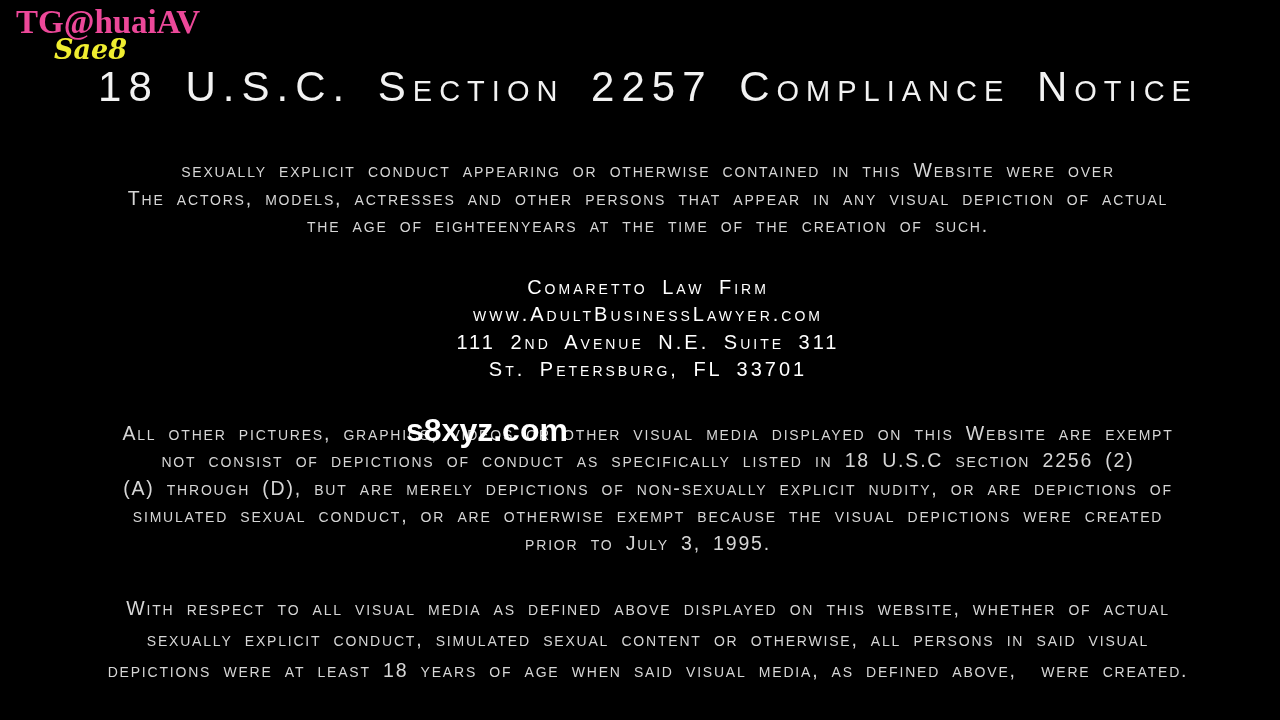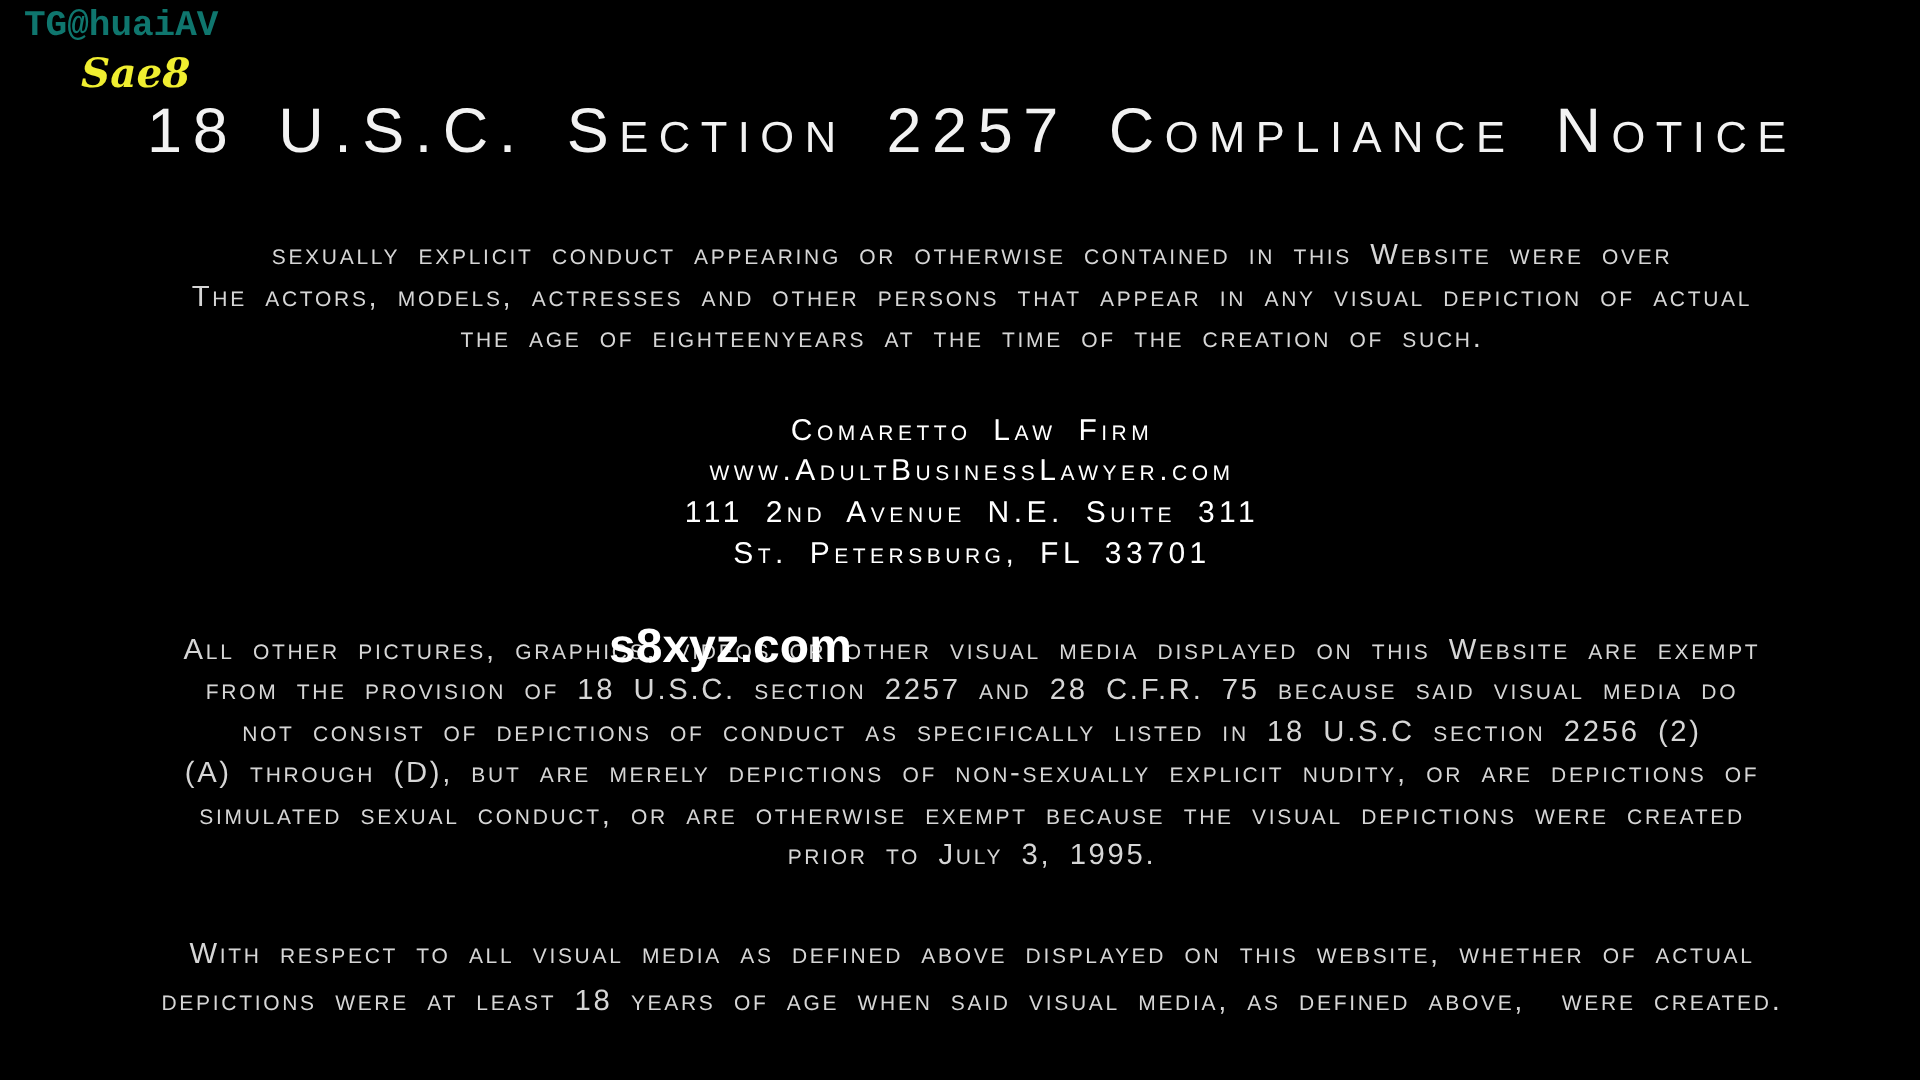--- a/index.html
+++ b/index.html
@@ -14,24 +14,24 @@
     background: #000;
     overflow: hidden;
     font-family: "Liberation Sans", sans-serif;
   }
 
   
   .wm-tg {
     position: absolute;
     left: 16px;
     top: 4px;
-    font-family: Liberation Mono, monospace;
+    font-family: Liberation Serif, serif;
     font-weight: bold;
-    font-size: 24px;
-    color: #0f766e;
+    font-size: 33px;
+    color: #ec4899;
     letter-spacing: 0px;
   }
   .wm-sae {
     position: absolute;
     left: 54px;
     top: 34px;
     font-family: "DejaVu Serif", serif;
     font-style: italic;
     font-weight: bold;
     font-size: 27px;
@@ -117,26 +117,26 @@
 
     <section class="para address">
       <div class="line">Comaretto Law Firm</div>
       <div class="line">www.AdultBusinessLawyer.com</div>
       <div class="line">111 2nd Avenue N.E. Suite 311</div>
       <div class="line">St. Petersburg, FL 33701</div>
     </section>
 
     <section class="para p2">
       <div class="line">All other pictures, graphics, videos or other visual media displayed on this Website are exempt</div>
-      <div class="line">from the provision of 18 U.S.C. section 2257 and 28 C.F.R. 75 because said visual media do</div>
       <div class="line">not consist of depictions of conduct as specifically listed in 18 U.S.C section 2256 (2)</div>
       <div class="line">(A) through (D), but are merely depictions of non-sexually explicit nudity, or are depictions of</div>
       <div class="line">simulated sexual conduct, or are otherwise exempt because the visual depictions were created</div>
       <div class="line">prior to July 3, 1995.</div>
     </section>
 
     <section class="para p3">
       <div class="line">With respect to all visual media as defined above displayed on this website, whether of actual</div>
+      <div class="line">sexually explicit conduct, simulated sexual content or otherwise, all persons in said visual</div>
       <div class="line">depictions were at least 18 years of age when said visual media, as defined above,  were created.</div>
     </section>
 
   </main>
 </div>
 
 </body></html>

